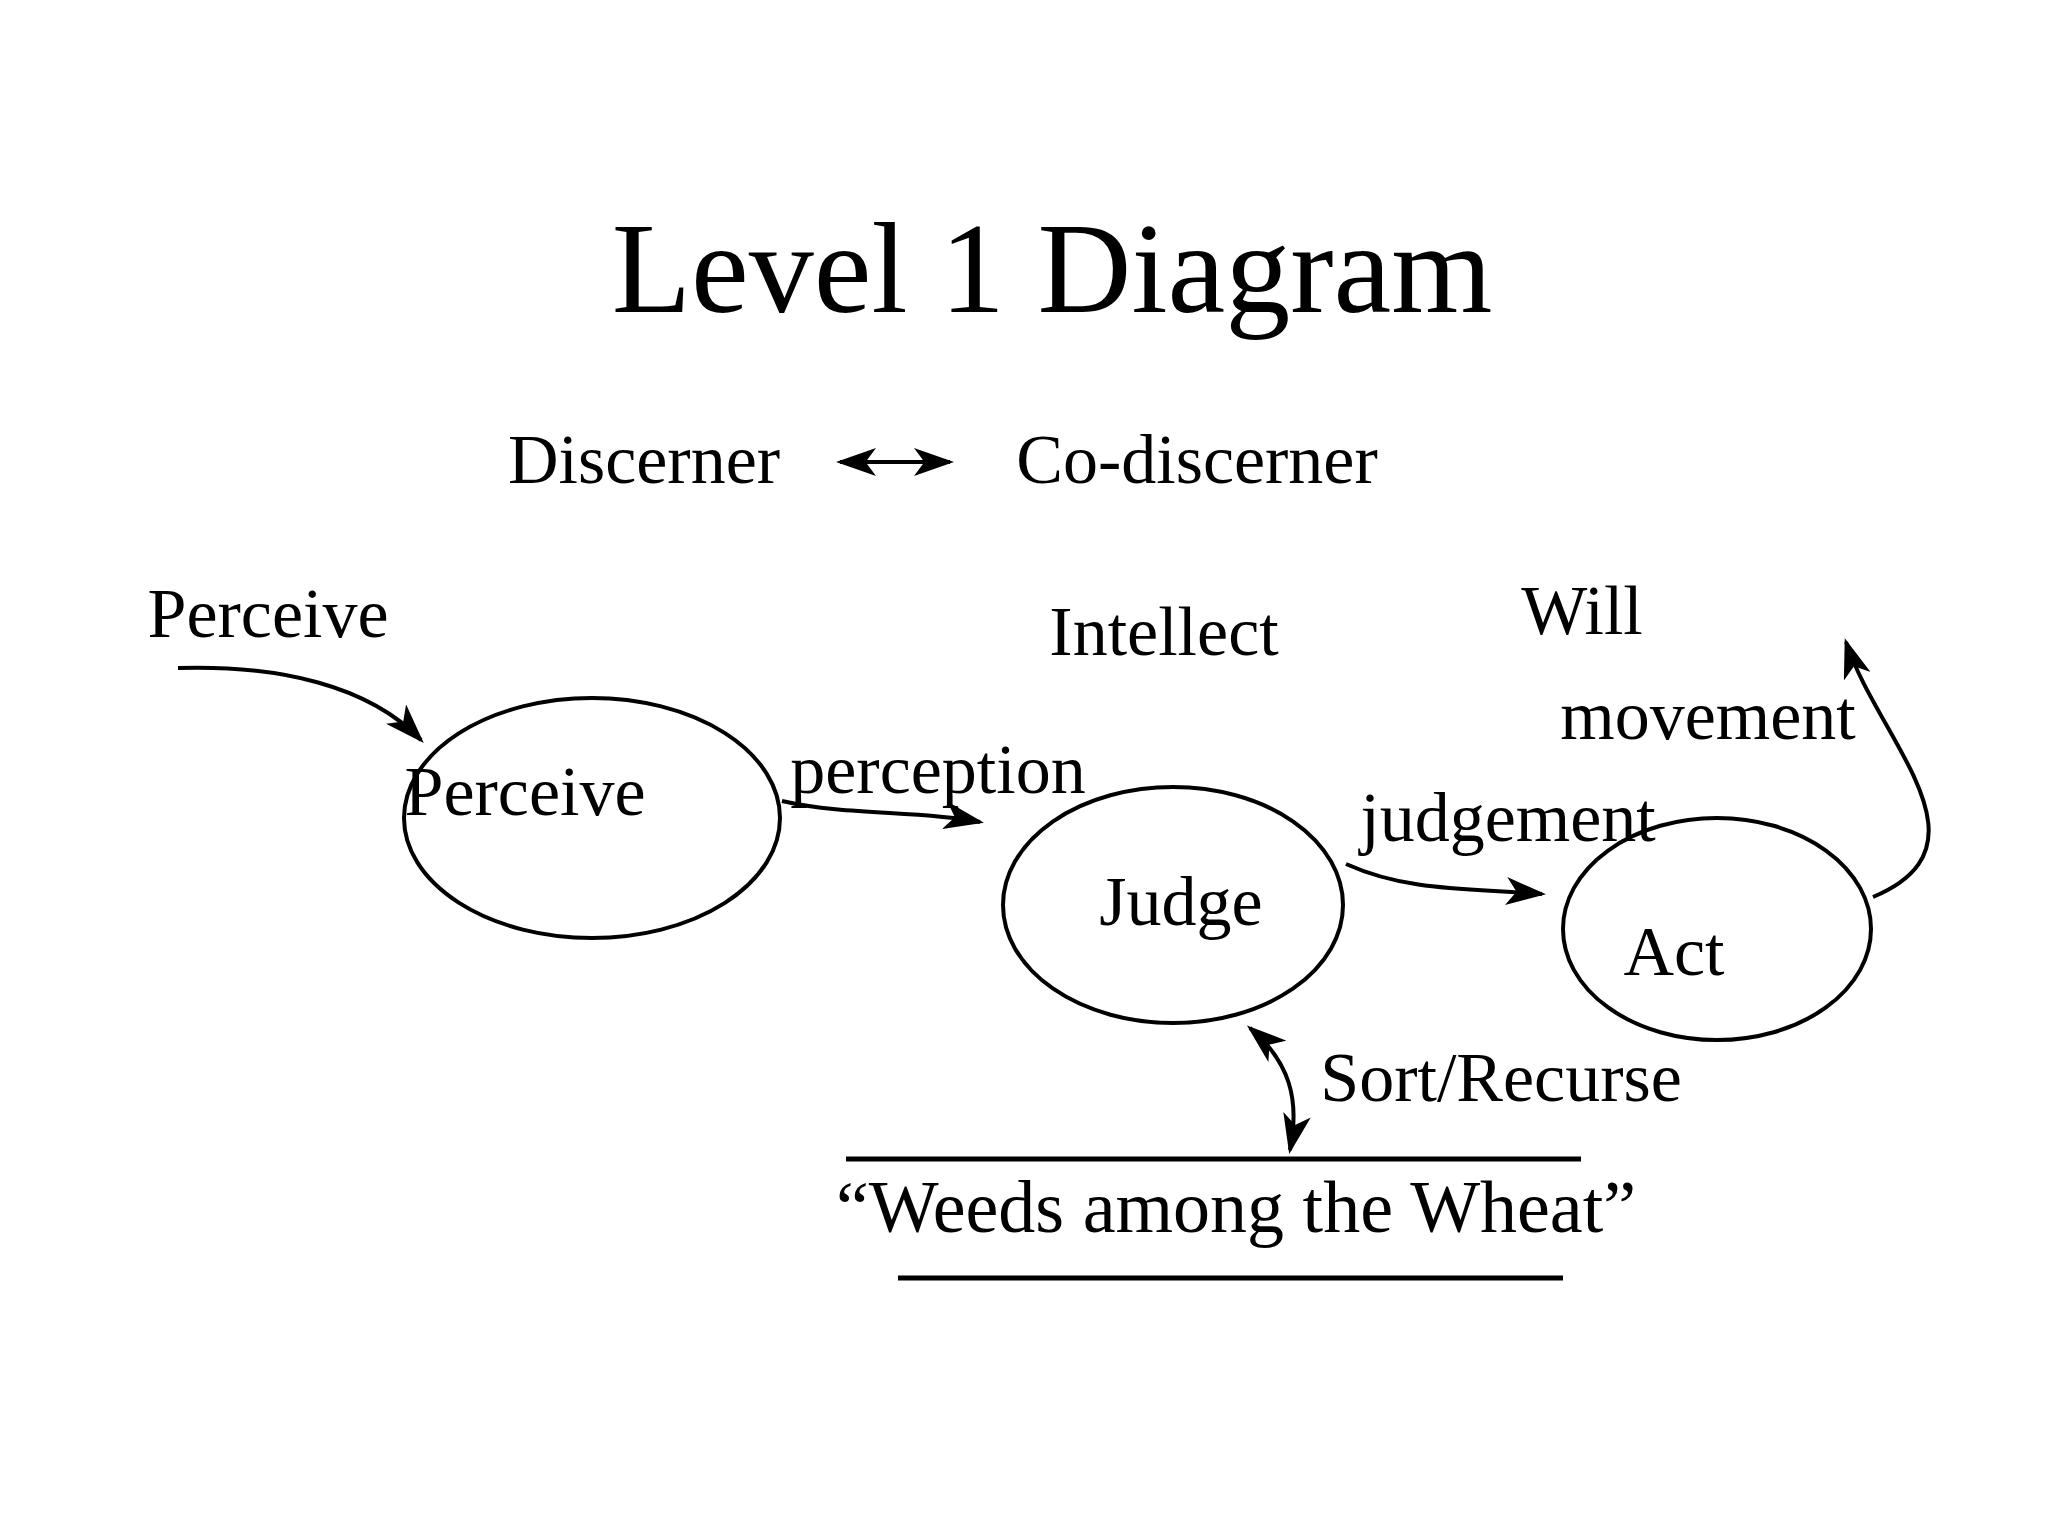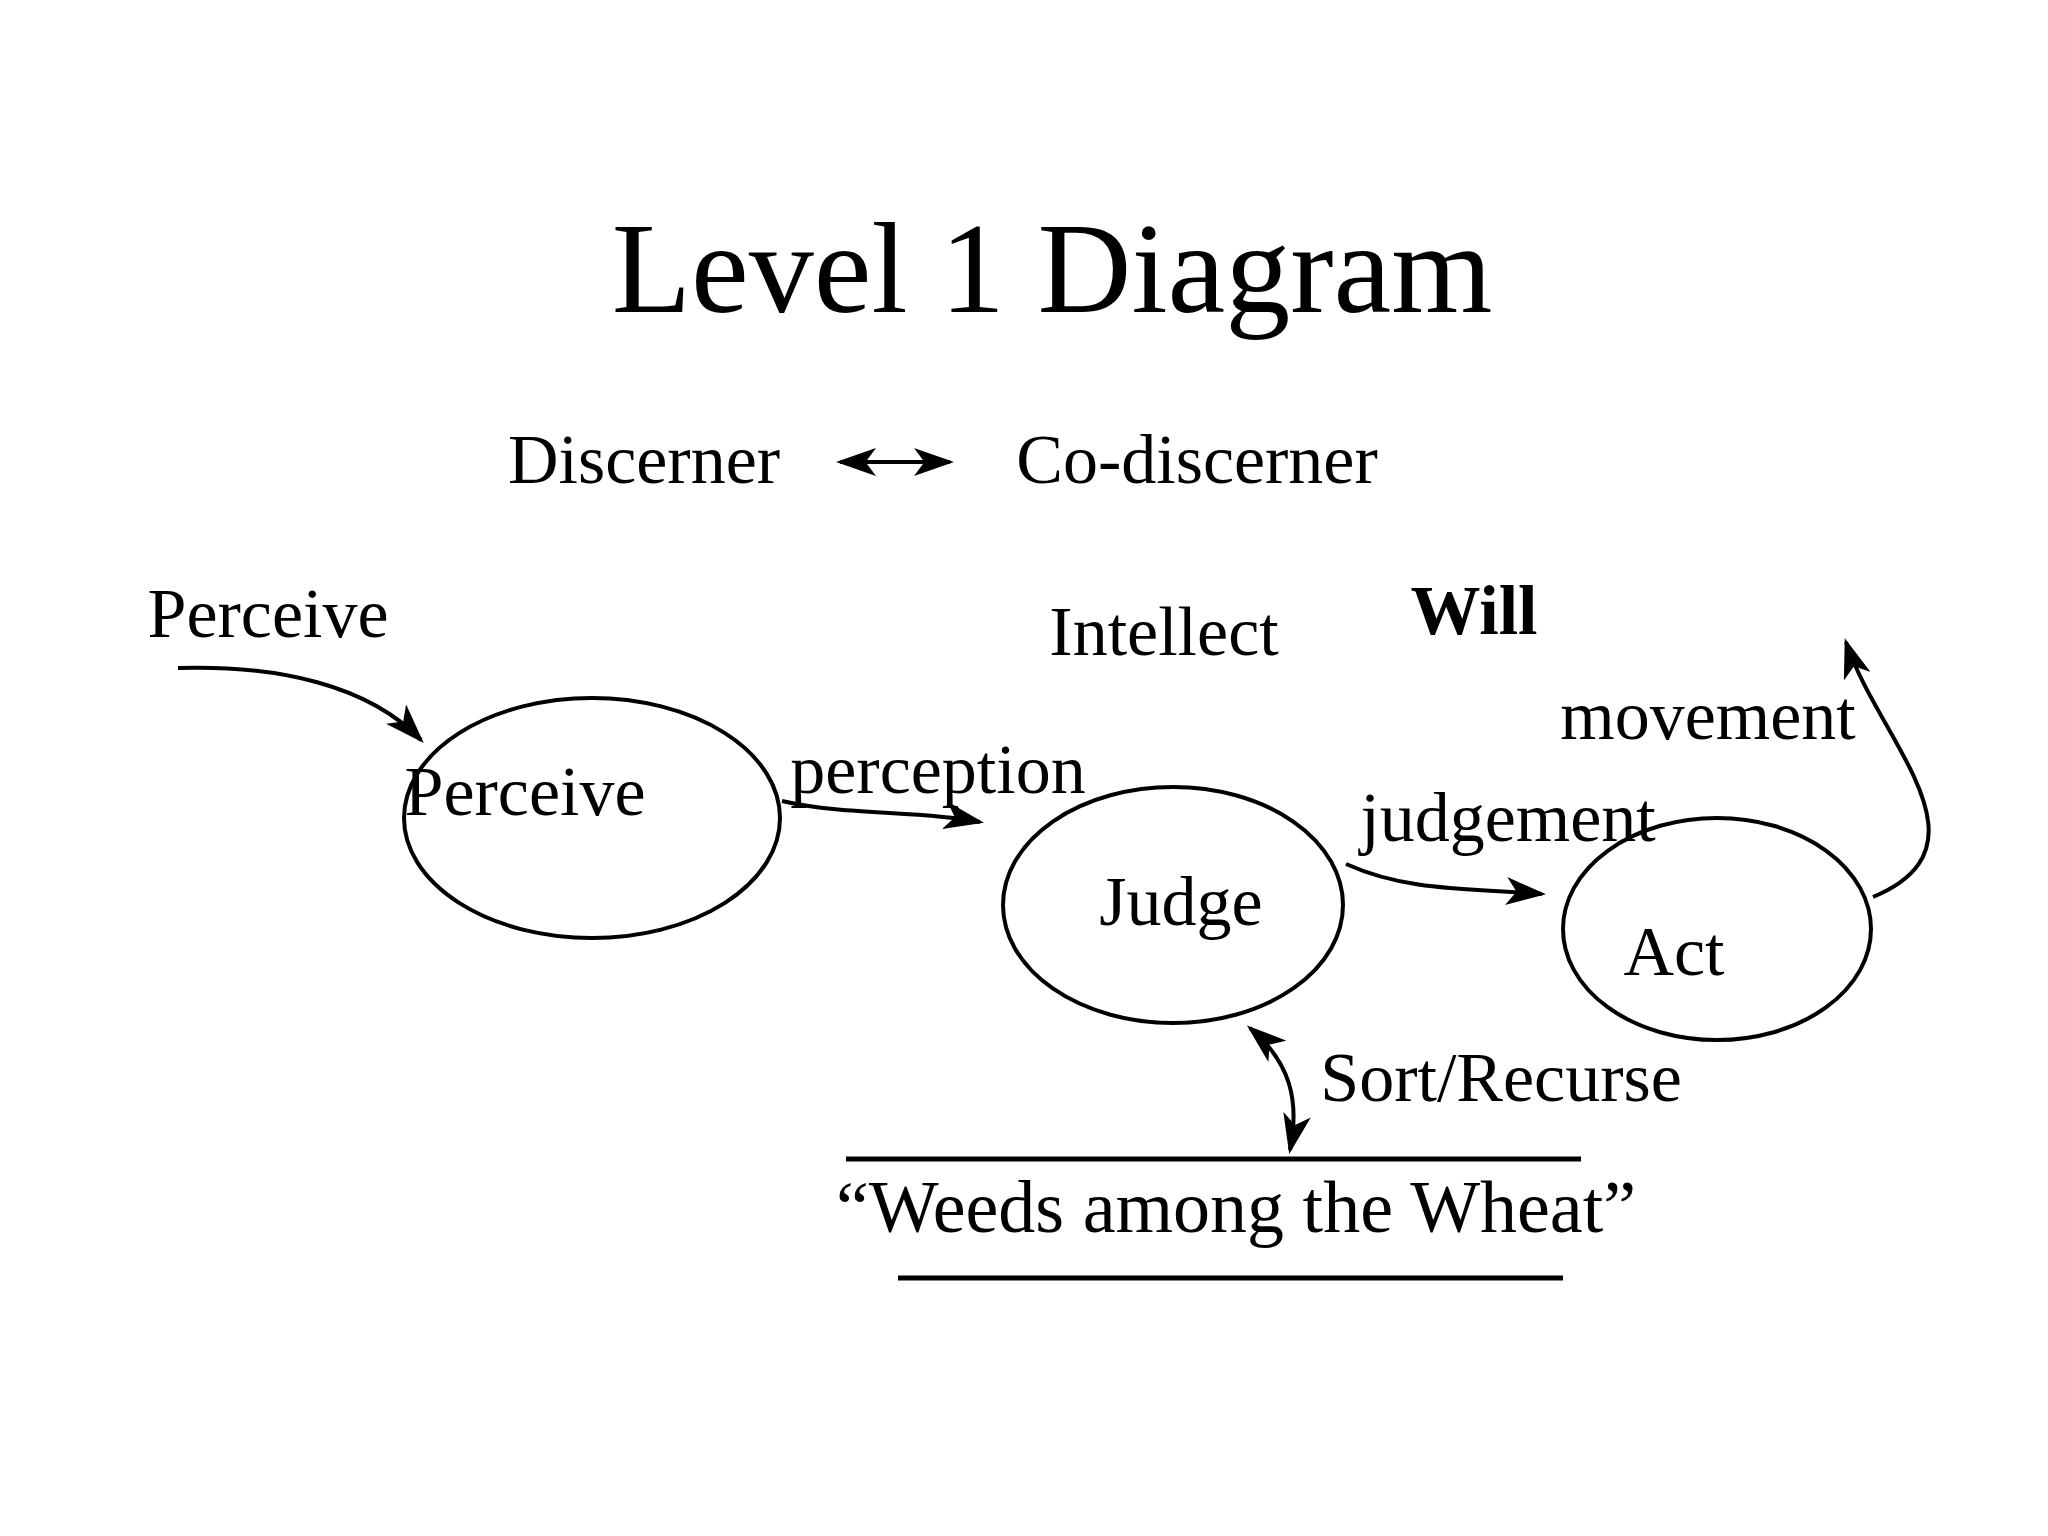--- a/index.html
+++ b/index.html
@@ -83,21 +83,21 @@
     <line class="rule" x1="870" y1="1278" x2="1535" y2="1278"></line>
   </svg>
 
   <div class="lbl title" style="left:1024px; top:268px;">Level 1 Diagram</div>
 
   <div class="lbl" style="left:616px; top:460px;">Discerner</div>
   <div class="lbl" style="left:1169px; top:460px;">Co-discerner</div>
 
   <div class="lbl" style="left:240px; top:614px;">Perceive</div>
   <div class="lbl" style="left:1136px; top:632px;">Intellect</div>
-  <div class="lbl" style="left:1446px; top:611px;font-weight:bold;">Will</div>
+  <div class="lbl" style="left:1554px; top:611px;">Will</div>
 
   <div class="lbl" style="left:910px; top:770px;">perception</div>
   <div class="lbl" style="left:1680px; top:716px;">movement</div>
   <div class="lbl" style="left:1480px; top:818px;">judgement</div>
   <div class="lbl" style="left:1473px; top:1078px;">Sort/Recurse</div>
 
   <div class="lbl" style="left:497px; top:792px;">Perceive</div>
   <div class="lbl" style="left:1153px; top:902px;">Judge</div>
   <div class="lbl" style="left:1646px; top:952px;">Act</div>
 

